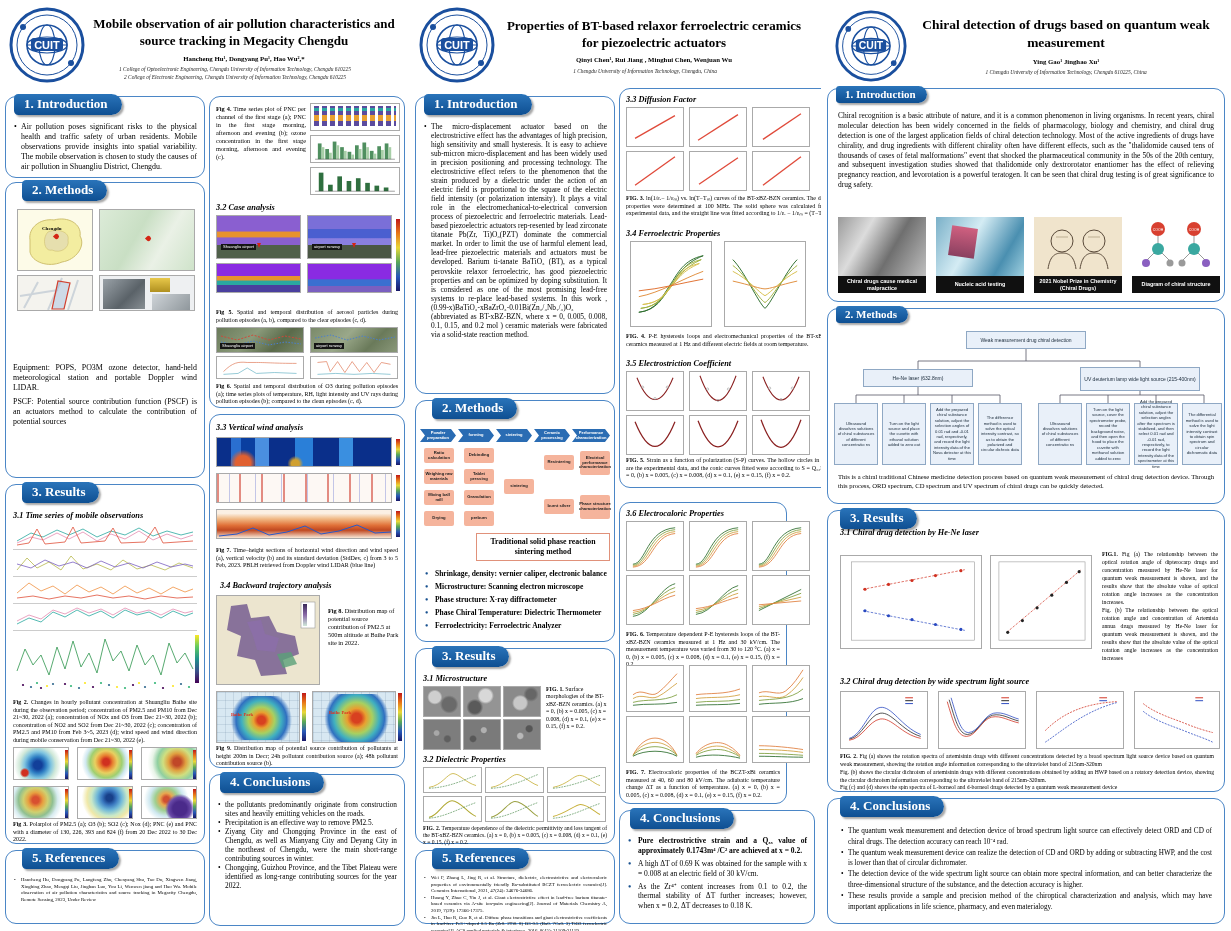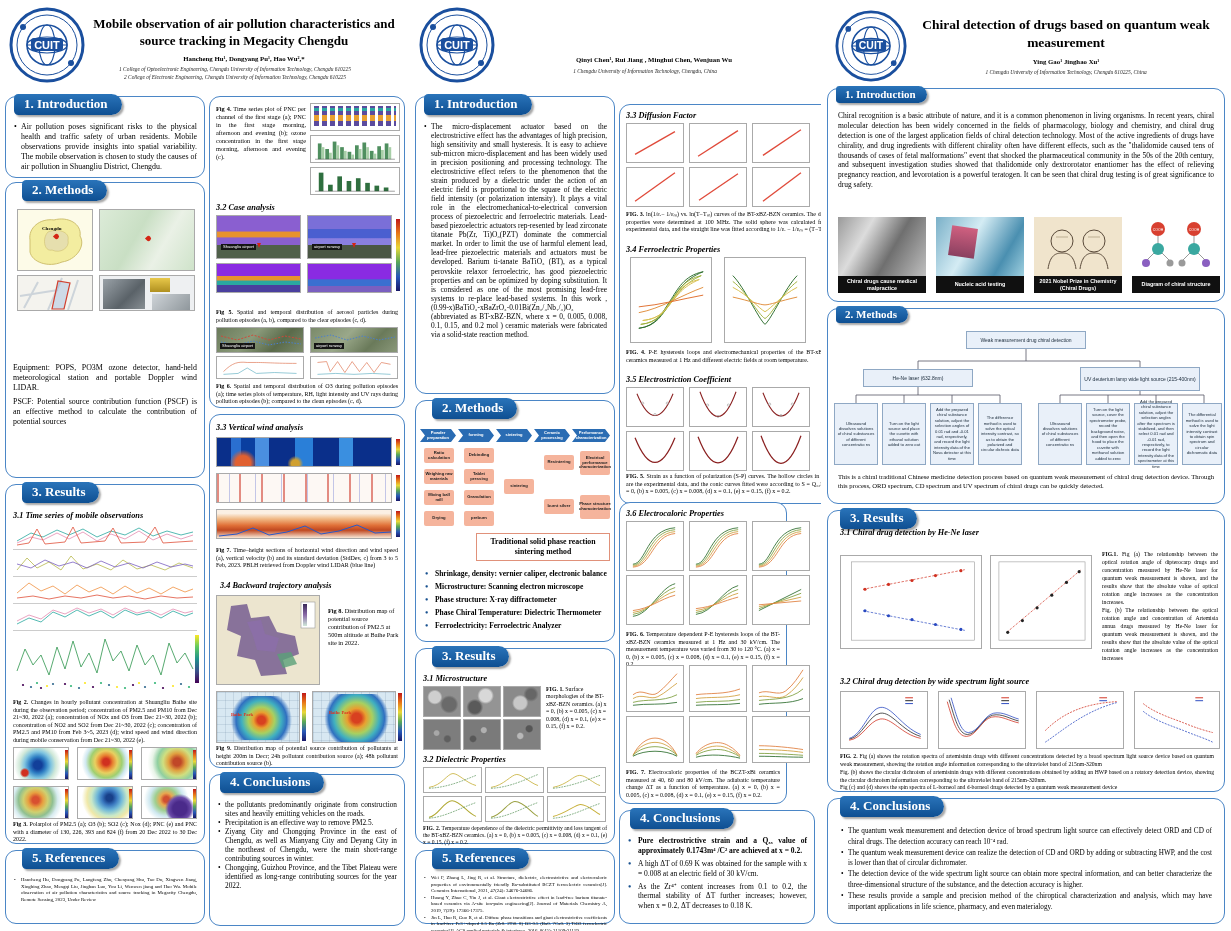--- a/index.html
+++ b/index.html
@@ -84,21 +84,21 @@
             <path d="M34,33 L40,5 L52,7 L46,33 Z" fill="rgba(150,180,220,.4)" stroke="#d04030" stroke-width="1.2"></path>
           </svg>
       </div>
       <div class="cell" style="left:84px;top:66px;width:96px;height:36px;background:#eef0f2">
         <div class="abs" style="left:3px;top:3px;width:42px;height:30px;background:linear-gradient(135deg,#9aa2a8,#5a6268 60%,#888f94)"></div>
         <div class="abs" style="left:50px;top:2px;width:20px;height:14px;background:linear-gradient(180deg,#e8c84a,#b09020)"></div>
         <div class="abs" style="left:52px;top:18px;width:38px;height:16px;background:linear-gradient(135deg,#cfd4d8,#8f979c)"></div>
       </div>
     </div>
     <div class="body8 abs" style="left:7px;right:7px;top:180px">Equipment: POPS, PO3M ozone detector, hand-held meteorological station and portable Doppler wind LIDAR.</div>
-    <div class="body8 abs" style="left:7px;right:7px;top:214px">PSCF: Potential source contribution function (PSCF) is an effective method to calculate the contribution of potential sources</div>
+    <div class="body8 abs" style="left:7px;right:7px;top:214px">PSCF: Potential source contribution function (PSCF) is an actuators method to calculate the contribution of potential sources</div>
   </div>
 
   <div class="pbox" style="left:5px;top:484px;width:200px;height:360px">
     <div class="banner" style="left:16px;top:-3px">3. Results</div>
     <div class="subhead abs" style="left:7px;top:26px">3.1 Time series of mobile observations</div>
     <div class="abs" style="left:7px;top:38px;width:184px;height:172px">
       <svg width="184" height="26" viewBox="0 0 184 26" style="border-bottom:0.5px solid #ccc">
           <path d="M4,18 L18,10 L30,14 L44,7 L56,12 L70,6 L84,14 L98,8 L112,12 L126,5 L140,13 L154,8 L168,12 L180,9" fill="none" stroke="#2aa8a0" stroke-width="0.8"></path>
           <path d="M4,20 L18,14 L30,17 L44,10 L56,16 L70,9 L84,18 L98,11 L112,16 L126,8 L140,17 L154,11 L168,16 L180,12" fill="none" stroke="#e58bb0" stroke-width="0.8"></path>
           <path d="M4,22 L16,20 L24,6 L32,21 L52,19 L60,4 L68,20 L92,18 L100,5 L108,20 L132,19 L142,4 L150,20 L180,18" fill="none" stroke="#e0503a" stroke-width="0.8"></path>
@@ -336,20 +336,21 @@
     <circle cx="38" cy="38" r="30" fill="none" stroke="#1a4f9e" stroke-width="1"></circle>
     <circle cx="38" cy="38" r="20" fill="none" stroke="#1a4f9e" stroke-width="1.6"></circle>
     <ellipse cx="38" cy="38" rx="20" ry="8" fill="none" stroke="#1a4f9e" stroke-width="1.2"></ellipse>
     <ellipse cx="38" cy="38" rx="8" ry="20" fill="none" stroke="#1a4f9e" stroke-width="1.2"></ellipse>
     <line x1="18" y1="38" x2="58" y2="38" stroke="#1a4f9e" stroke-width="1.2"></line>
     <circle cx="14" cy="20" r="3" fill="#1a4f9e"></circle>
       <circle cx="62" cy="56" r="3" fill="#1a4f9e"></circle>
     <rect x="22" y="31" width="32" height="13" rx="3" fill="#1a4f9e"></rect>
     <text x="38" y="41.5" font-size="11" font-weight="bold" fill="#fff" text-anchor="middle" font-family="Liberation Sans,sans-serif">CUIT</text>
   </svg>
+  <div class="ptitle" style="left:88px;top:18px;width:312px">Properties of BT-based relaxor ferroelectric ceramics for piezoelectric actuators</div>
   <div class="pauth" style="left:88px;top:56px;width:312px">Qinyi Chen¹, Rui Jiang , Minghui Chen, Wenjuan Wu</div>
   <div class="paff" style="left:60px;top:68px;width:350px">1 Chengdu University of Information Technology, Chengdu, China</div>
 
   <div class="pbox" style="left:5px;top:96px;width:200px;height:298px">
     <div class="banner" style="left:8px;top:-3px">1. Introduction</div>
     <div class="body74 bullet abs" style="left:7px;right:7px;top:25px">The micro-displacement actuator based on the electrostrictive effect has the advantages of high precision, high sensitivity and small hysteresis. It is easy to achieve sub-micron micro-displacement and has been widely used in precision positioning and processing technology. The electrostrictive effect refers to the phenomenon that the strain produced by a dielectric under the action of an electric field is proportional to the square of the electric field intensity (or polarization intensity). It plays a vital role in the electromechanical-to-electrical conversion process of piezoelectric and ferroelectric materials. Lead-based piezoelectric actuators rep-resented by lead zirconate titanate Pb(Zr, Ti)O₃(PZT) dominate the commercial market. In order to limit the use of harmful element lead, lead-free piezoelectric materials and actuators must be developed. Barium ti-tanate BaTiO₃ (BT), as a typical perovskite relaxor ferroelectric, has good piezoelectric properties and can be optimized by doping substitution. It is considered as one of the most promising lead-free systems to re-place lead-based systems. In this work , (0.99-x)BaTiO₃-xBaZrO₃-0.01Bi(Zn₂/₃Nb₁/₃)O₃ (abbreviated as BT-xBZ-BZN, where x = 0, 0.005, 0.008, 0.1, 0.15, and 0.2 mol ) ceramic materials were fabricated via a solid-state reaction method.</div>
   </div>
 
   <div class="pbox" style="left:5px;top:400px;width:200px;height:242px">
     <div class="banner" style="left:16px;top:-3px">2. Methods</div>
@@ -427,21 +428,21 @@
 
   <div class="pbox" style="left:5px;top:850px;width:200px;height:74px">
     <div class="banner" style="left:16px;top:-3px">5. References</div>
     <div class="abs" style="left:7px;right:7px;top:24px">
       <div class="refs bullet">Wei F, Zhang L, Jing R, et al. Structure, dielectric, electrostrictive and electrocaloric properties of environmentally friendly Ba-substituted BCZT ferroelectric ceramics[J]. Ceramics International, 2021, 47(24): 34676-34686.</div>
       <div class="refs bullet">Huang Y, Zhao C, Yin J, et al. Giant electrostrictive effect in lead-free barium titanate-based ceramics via A-site ion-pairs engineering[J]. Journal of Materials Chemistry A, 2019, 7(29): 17366-17375.</div>
       <div class="refs bullet">Jin L, Huo R, Guo R, et al. Diffuse phase transitions and giant electrostrictive coefficients in lead-free Fe3+-doped 0.5 Ba (Zr0. 2Ti0. 8) O3-0.5 (Ba0. 7Ca0. 3) TiO3 ferroelectric ceramics[J]. ACS applied materials &amp; interfaces, 2016, 8(45): 31109-31119.</div>
     </div>
   </div>
 
-  <div class="pbox" style="left:209px;top:104px;width:228px;height:400px">
+  <div class="pbox" style="left:209px;top:88px;width:228px;height:400px">
     <div class="subhead abs" style="left:6px;top:6px">3.3 Diffusion Factor</div>
     <div class="abs" style="left:6px;top:18px;width:184px;height:84px">
       <svg class="cell" style="left:0;top:0" width="58" height="40" viewBox="0 0 58 40">
           <line x1="8" y1="32" x2="50" y2="8" stroke="#e04a3a" stroke-width="1.4"></line>
         </svg>
       <svg class="cell" style="left:63px;top:0" width="58" height="40" viewBox="0 0 58 40">
           <line x1="8" y1="34" x2="50" y2="7" stroke="#e04a3a" stroke-width="1.4"></line>
         </svg>
       <svg class="cell" style="left:126px;top:0" width="58" height="40" viewBox="0 0 58 40">
           <line x1="10" y1="33" x2="50" y2="6" stroke="#e04a3a" stroke-width="1.4"></line>

